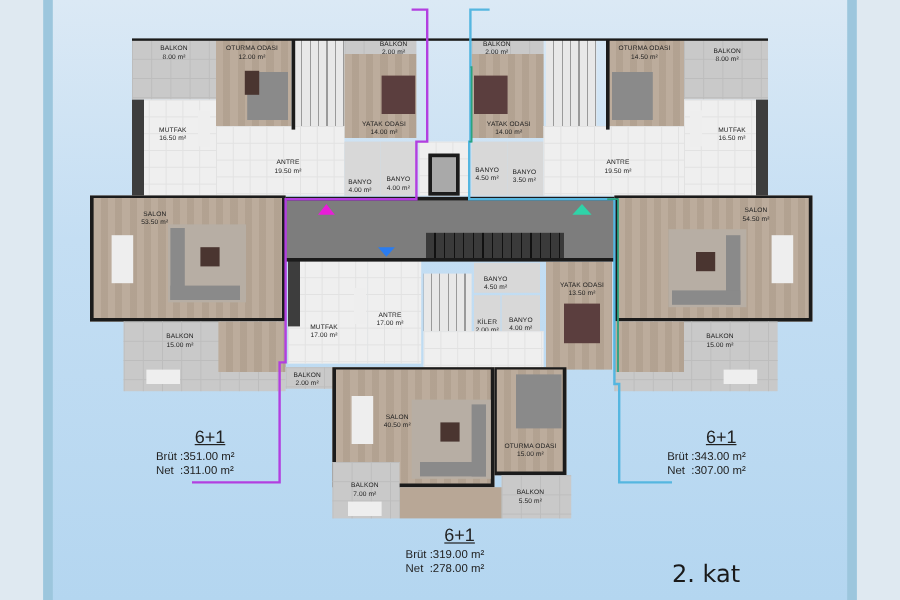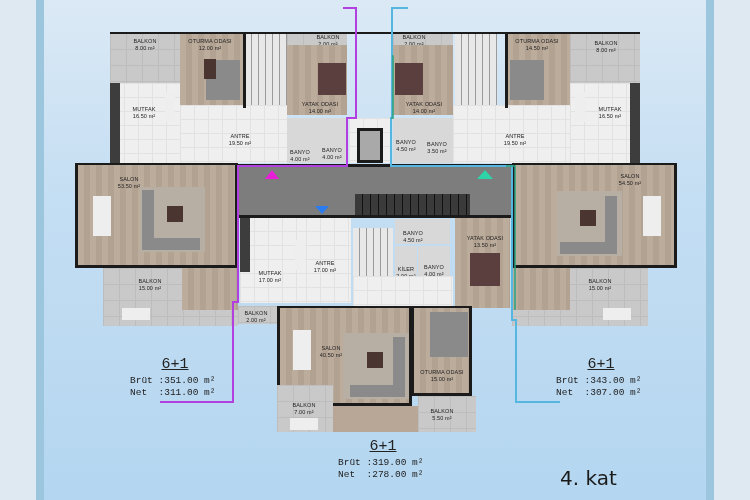--- a/index.html
+++ b/index.html
@@ -17,21 +17,21 @@
   .core{background:#7d7d7d;}
   .wall{position:absolute;background:#1b1b1b;}
   .lbl{position:absolute;text-align:center;color:#222;font-size:5.5px;line-height:6.5px;letter-spacing:0.1px;transform:translateX(-50%);white-space:nowrap;}
   .lbl .a{display:block;}
   .furn{position:absolute;}
   .rug{background:#b7aea4;}
   .sofa{background:#8a8a8a;}
   .table{background:#eeeeee;}
   .bed{background:#5b3e3e;}
   .coffee{background:#4a3530;}
-  .summary{position:absolute;text-align:center;color:#222;font-family:Liberation Mono, monospace;}
+  .summary{position:absolute;text-align:center;color:#222;font-family:Liberation Sans, sans-serif;}
   .summary .type{font-size:15px;text-decoration:underline;display:block;margin-bottom:2px;}
   .summary .row{font-size:9.5px;display:block;line-height:12px;text-align:left;}
   .floor-label{position:absolute;left:560px;top:466px;font-size:20px;color:#1a1a1a;font-family:"DejaVu Sans",sans-serif;}
   .marker{position:absolute;width:0;height:0;}
   .stairs{position:absolute;background:repeating-linear-gradient(90deg,#e8e8e8 0 6px,#9a9a9a 6px 7px);}
   .stairs-dark{position:absolute;background:repeating-linear-gradient(90deg,#3a3a3a 0 7px,#111 7px 8px);}
 </style>
 </head>
 <body>
 
@@ -286,14 +286,14 @@
     <span class="row"><span>Brüt</span> <span>:343.00 m²</span></span>
     <span class="row"><span>Net</span>&nbsp;&nbsp;<span>:307.00 m²</span></span>
   </div>
 
   <div class="summary" style="left:338px;top:438px;width:90px;">
     <span class="type" style="text-align:center;">6+1</span>
     <span class="row"><span>Brüt</span> <span>:319.00 m²</span></span>
     <span class="row"><span>Net</span>&nbsp;&nbsp;<span>:278.00 m²</span></span>
   </div>
 
-  <div class="floor-label">4. kat</div>
+  <div class="floor-label">2. kat</div>
 </div>
 
 </body></html>

